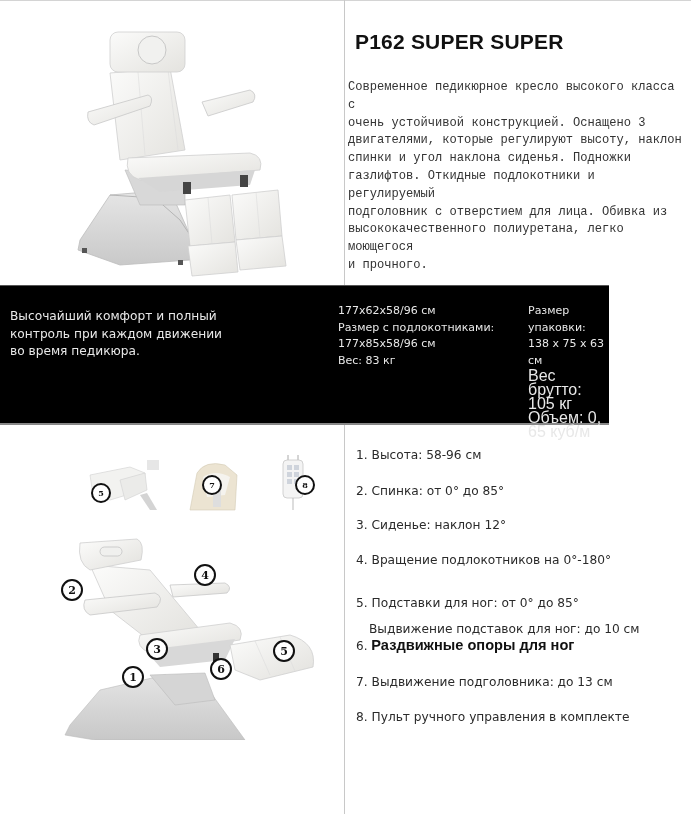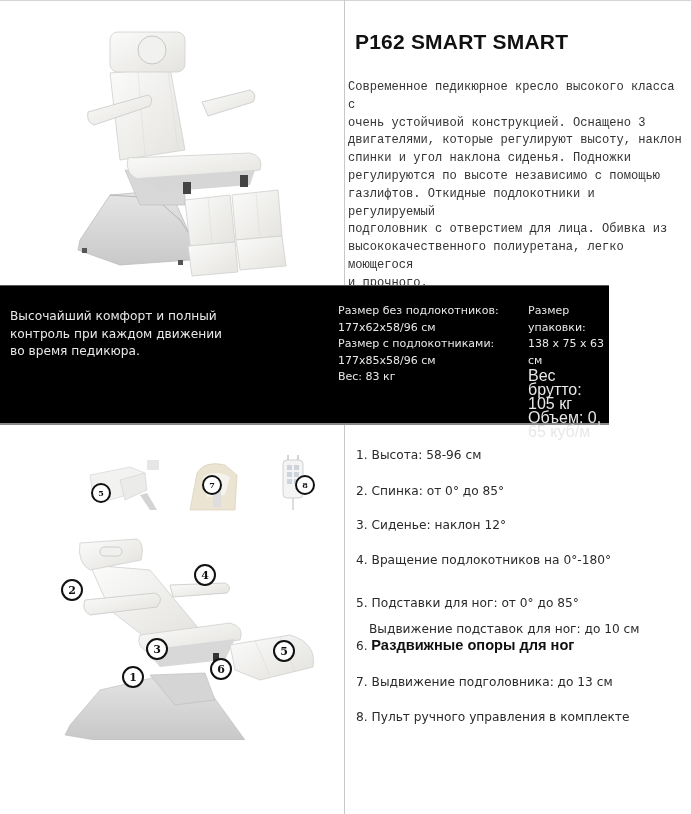--- a/index.html
+++ b/index.html
@@ -73,42 +73,40 @@
   <rect x="123" y="172" width="8" height="12" fill="#444"></rect>
   <rect x="180" y="165" width="8" height="12" fill="#444"></rect>
 
   <path d="M125 190 L170 185 L175 232 L130 236 Z" fill="url(#wh)" stroke="#cfcfcf" stroke-width="0.8"></path>
   <path d="M172 185 L218 180 L222 226 L176 230 Z" fill="url(#wh)" stroke="#cfcfcf" stroke-width="0.8"></path>
   <path d="M128 236 L175 232 L178 262 L132 266 Z" fill="url(#wh)" stroke="#cfcfcf" stroke-width="0.8"></path>
   <path d="M176 230 L222 226 L226 256 L180 260 Z" fill="url(#wh)" stroke="#cfcfcf" stroke-width="0.8"></path>
   <path d="M148 188 L152 234 M196 182 L200 228" stroke="#dcdcdc" stroke-width="0.6"></path>
 </svg>
 
-<div class="title">P162 SMART SMART</div>
+<div class="title">P162 SUPER SUPER</div>
 
 <div class="desc">
   <div>Современное педикюрное кресло высокого класса с</div>
   <div>очень устойчивой конструкцией. Оснащено 3</div>
   <div>двигателями, которые регулируют высоту, наклон</div>
   <div>спинки и угол наклона сиденья. Подножки</div>
-  <div>регулируются по высоте независимо с помощью</div>
   <div>газлифтов. Откидные подлокотники и регулируемый</div>
   <div>подголовник с отверстием для лица. Обивка из</div>
   <div>высококачественного полиуретана, легко моющегося</div>
   <div>и прочного.</div>
 </div>
 
 <div class="band">
   <div class="band-text">
     <div>Высочайший комфорт и полный</div>
     <div>контроль при каждом движении</div>
     <div>во время педикюра.</div>
   </div>
   <div class="spec-col1">
-    <div>Размер без подлокотников:</div>
     <div>177x62x58/96 см</div>
     <div>Размер с подлокотниками:</div>
     <div>177x85x58/96 см</div>
     <div>Вес: 83 кг</div>
   </div>
   <div class="spec-col2">
     <div>Размер упаковки:</div>
     <div>138 х 75 х 63 см</div>
     <div class="serif">Вес брутто: 105 кг</div>
     <div class="serif">Объем: 0, 65 куб/м</div>

